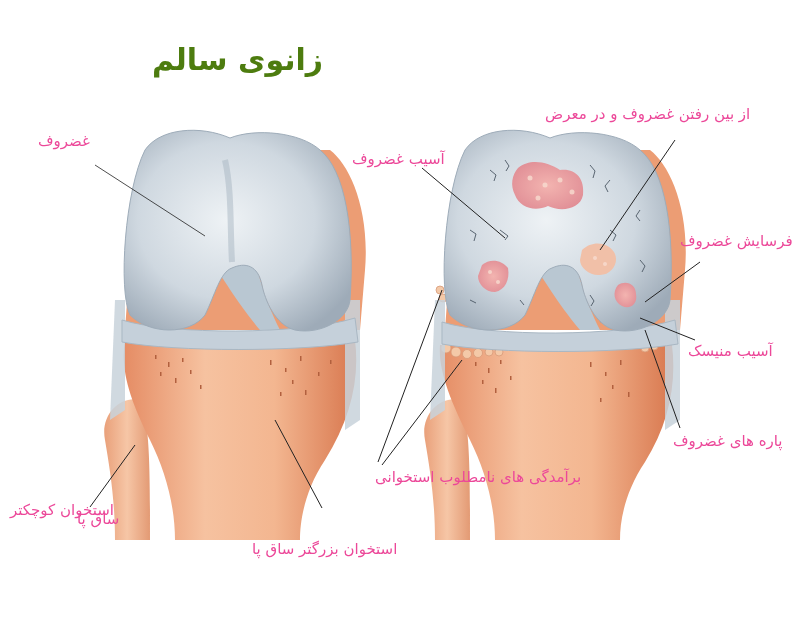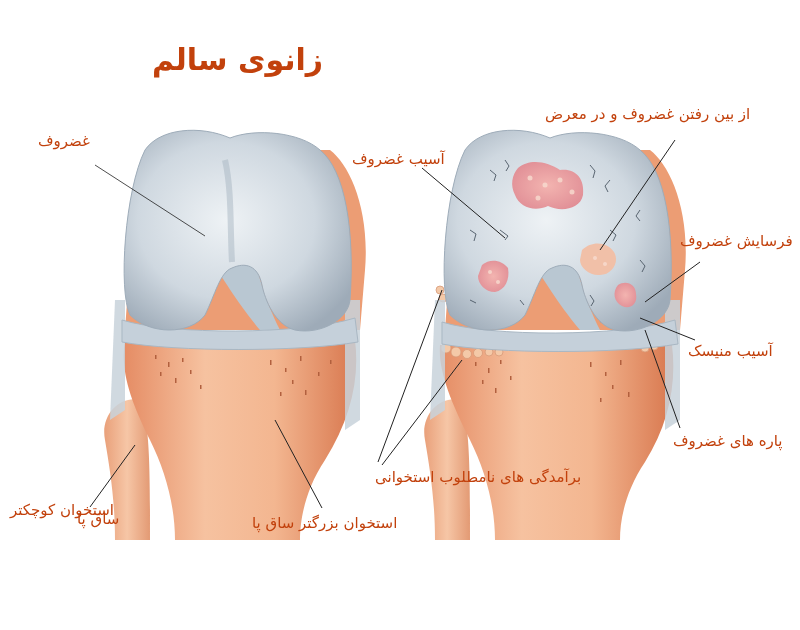--- a/index.html
+++ b/index.html
@@ -1,20 +1,20 @@
 <!DOCTYPE html>
 <html><head>
   <meta charset="utf-8">
   <style>
     html, body { margin: 0; padding: 0; background: #ffffff; }
     body { width: 800px; height: 630px; position: relative; overflow: hidden; font-family: "DejaVu Sans", sans-serif; }
     .stage { position: absolute; left: 0; top: 0; width: 800px; height: 630px; }
     svg.art { position: absolute; left: 0; top: 0; }
-    .lbl { position: absolute; direction: rtl; color: #c2410c; font-family: "DejaVu Sans", sans-serif; font-size: 15px; line-height: 19px; white-space: nowrap; }
-    .title { position: absolute; direction: rtl; color: #c2410c; font-family: "DejaVu Sans", sans-serif; font-weight: bold; font-size: 30px; line-height: 36px; white-space: nowrap; }
+    .lbl { position: absolute; direction: rtl; color: #ec4899; font-family: "DejaVu Sans", sans-serif; font-size: 15px; line-height: 19px; white-space: nowrap; }
+    .title { position: absolute; direction: rtl; color: #4d7c0f; font-family: "DejaVu Sans", sans-serif; font-weight: bold; font-size: 30px; line-height: 36px; white-space: nowrap; }
   </style>
 </head>
 <body>
 
 <div class="stage">
 
   <svg class="art" width="800" height="630" viewBox="0 0 800 630">
     <defs>
       <linearGradient id="boneGrad" x1="0" y1="0" x2="1" y2="0">
         <stop offset="0" stop-color="#e58c64"></stop>
@@ -163,21 +163,21 @@
       <path d="M378,462 L442,290"></path>
       <path d="M382,465 L462,360"></path>
     </g>
   </svg>
 
   <div class="title" style="left:152px; top:42px;">زانوی سالم</div>
 
   <div class="lbl" style="left:38px; top:132px;">غضروف</div>
   <div class="lbl" style="left:10px; top:490px;margin-top:11px;">استخوان کوچکتر</div>
   <div class="lbl" style="left:77px; top:510px;text-align:center;">ساق پا</div>
-  <div class="lbl" style="left:252px; top:514px;">استخوان بزرگتر ساق پا</div>
+  <div class="lbl" style="left:252px; top:540px;">استخوان بزرگتر ساق پا</div>
 
   <div class="lbl" style="left:336px; top:150px;margin-left:16px;">آسیب غضروف</div>
   <div class="lbl" style="left:545px; top:105px;">از بین رفتن غضروف و در معرض</div>
   <div class="lbl" style="left:680px; top:232px;">فرسایش غضروف</div>
   <div class="lbl" style="left:688px; top:342px;text-align:right;">آسیب منیسک</div>
   <div class="lbl" style="left:673px; top:432px;">پاره های غضروف</div>
   <div class="lbl" style="left:375px; top:468px;">برآمدگی های نامطلوب استخوانی</div>
 
 </div>
 

